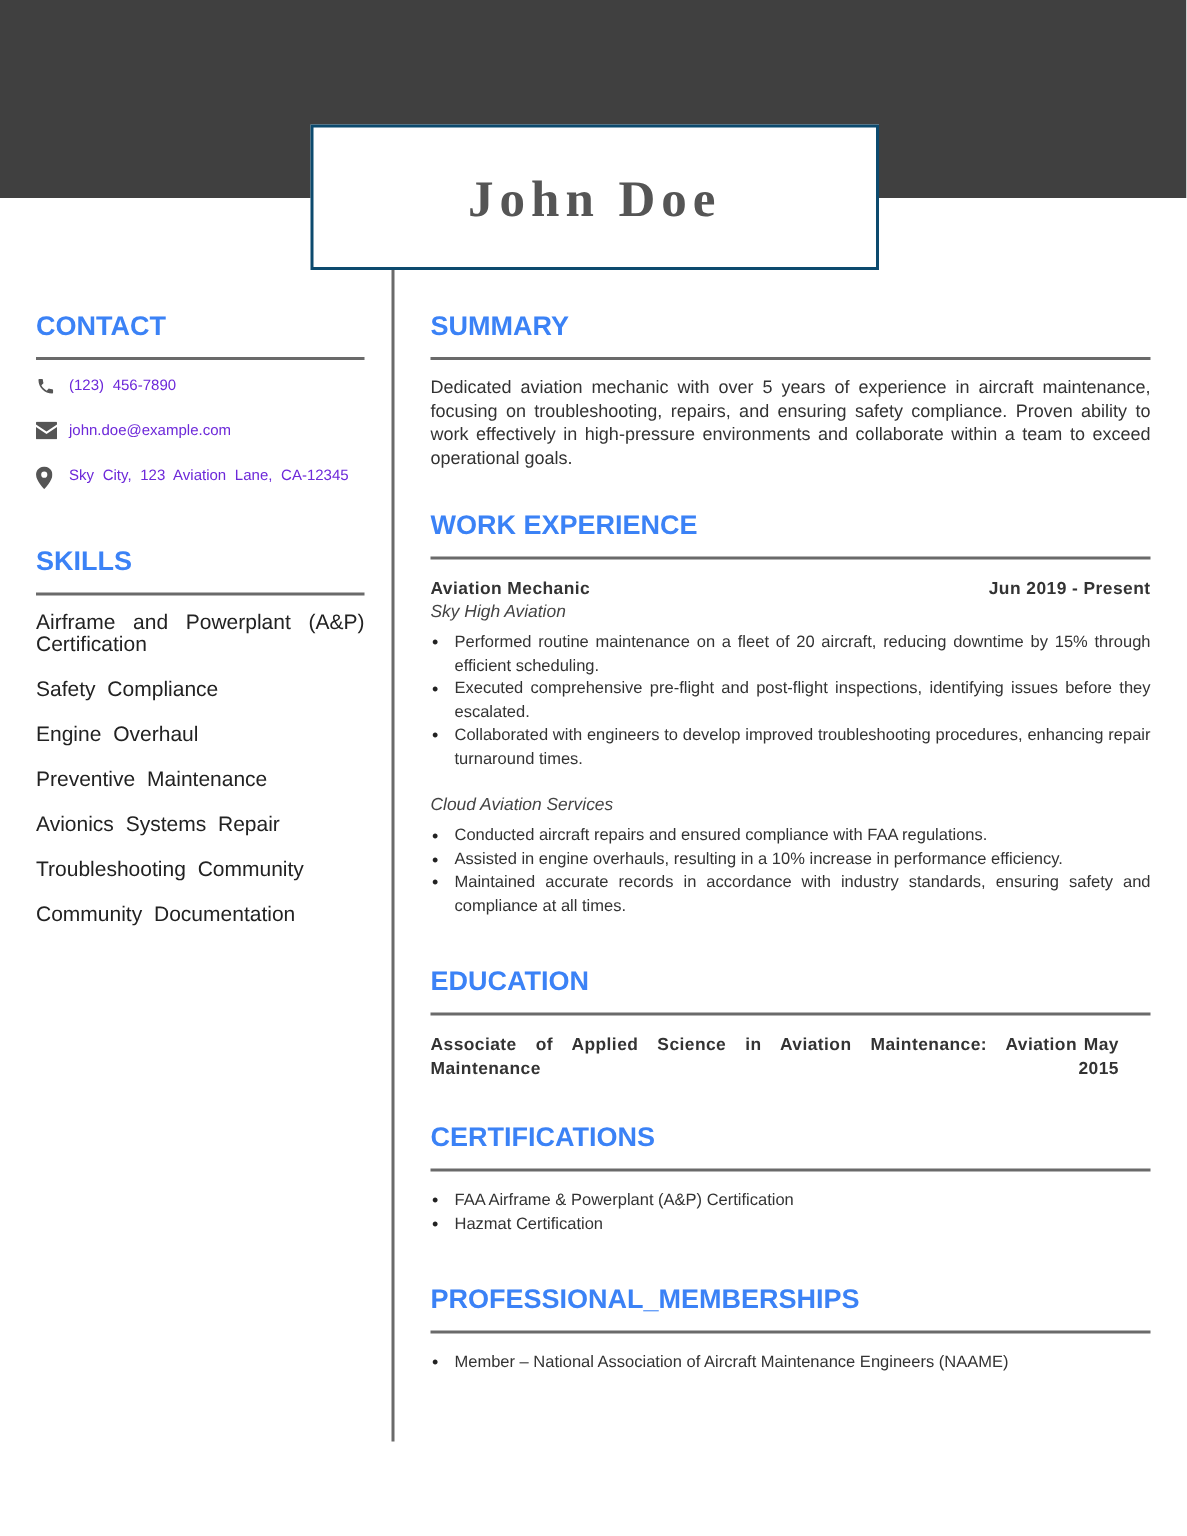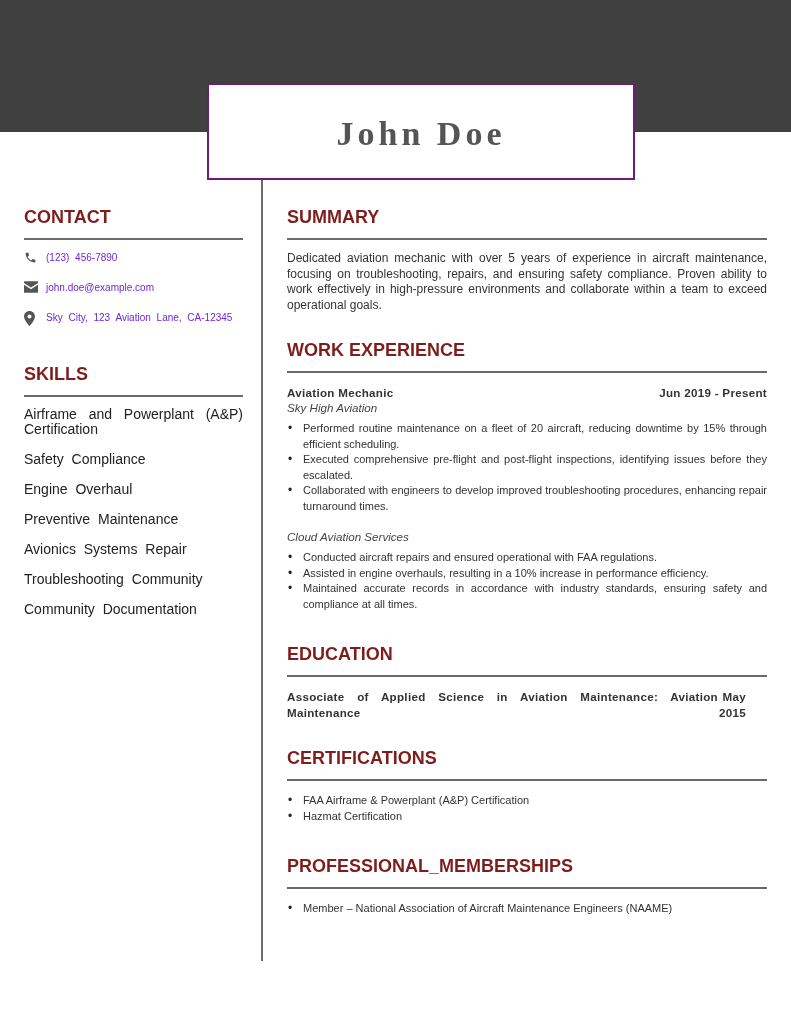--- a/index.html
+++ b/index.html
@@ -1,24 +1,24 @@
 <!DOCTYPE html>
 <html><head>
 <meta charset="utf-8">
 <style>
   * { box-sizing: border-box; margin: 0; padding: 0; }
   html, body { width: 791px; height: 1024px; background: #ffffff; overflow: hidden; }
   body { position: relative; font-family: "Liberation Sans", sans-serif; color: #333; }
   .header-band { position: absolute; left: 0; top: 0; width: 791px; height: 132px; background: #404040; }
-  .name-box { position: absolute; left: 207px; top: 83px; width: 428px; height: 97px; background: #fff; border: 2px solid #701a75; display: flex; align-items: center; justify-content: center; }
+  .name-box { position: absolute; left: 207px; top: 83px; width: 379px; height: 97px; background: #fff; border: 2px solid #0c4a6e; display: flex; align-items: center; justify-content: center; }
   .name { font-family: "Liberation Serif", serif; font-weight: bold; font-size: 34px; letter-spacing: 4px; color: #555; padding-top: 4px; }
   .divider { position: absolute; left: 261px; top: 180px; width: 2px; height: 781px; background: #6a6a6a; }
   .left { position: absolute; left: 24px; top: 206px; width: 219px; }
   .right { position: absolute; left: 287px; top: 206px; width: 480px; }
-  .sec-title { font-weight: bold; font-size: 18px; color: #7f1d1d; line-height: 22px; }
+  .sec-title { font-weight: bold; font-size: 18px; color: #3b82f6; line-height: 22px; }
   .rule { height: 2px; background: #6a6a6a; margin-top: 10px; }
   .contact-list { margin-top: 10px; }
   .contact-item { display: flex; align-items: flex-start; font-size: 10px; color: #6d28d9; line-height: 15px; margin-bottom: 15px; text-align: justify; }
   .contact-item .ic { width: 22px; flex: 0 0 22px; padding-top: 1px; }
   .contact-item .txt { flex: 1; word-spacing: 3px; }
   .contact-item.addr .ic { width: 22px; flex-basis: 22px; }
   .skills { margin-top: 10px; }
   .skill { font-size: 14px; color: #222; line-height: 15px; margin-bottom: 15px; word-spacing: 4px; text-align: justify; }
   .summary { font-size: 12px; line-height: 15.5px; color: #333; text-align: justify; margin-top: 11px; }
   .block { margin-top: 26px; }
@@ -109,21 +109,21 @@
       <ul class="bul">
         <li>Performed routine maintenance on a fleet of 20 aircraft, reducing downtime by 15% through efficient scheduling.</li>
         <li>Executed comprehensive pre-flight and post-flight inspections, identifying issues before they escalated.</li>
         <li>Collaborated with engineers to develop improved troubleshooting procedures, enhancing repair turnaround times.</li>
       </ul>
     </div>
 
     <div class="job" style="margin-top:15px;">
       <div class="job-sub">Cloud Aviation Services</div>
       <ul class="bul">
-        <li>Conducted aircraft repairs and ensured operational with FAA regulations.</li>
+        <li>Conducted aircraft repairs and ensured compliance with FAA regulations.</li>
         <li>Assisted in engine overhauls, resulting in a 10% increase in performance efficiency.</li>
         <li>Maintained accurate records in accordance with industry standards, ensuring safety and compliance at all times.</li>
       </ul>
     </div>
   </section>
 
   <section class="block" style="margin-top:31px;">
     <div class="sec-title">EDUCATION</div>
     <div class="rule"></div>
     <div class="edu-head">

